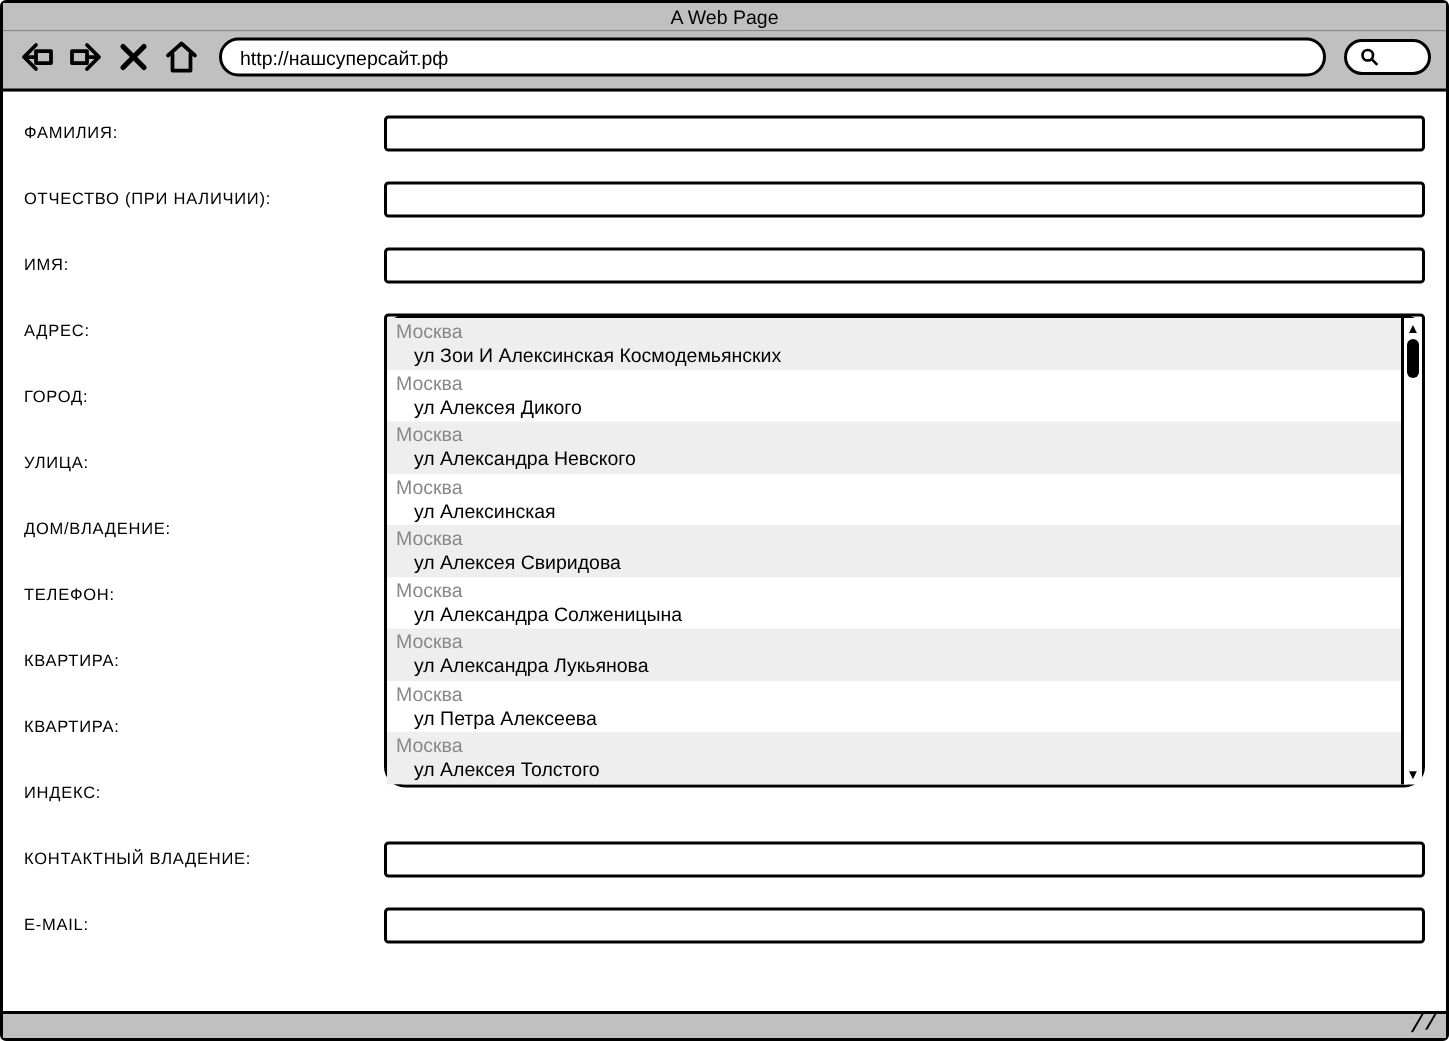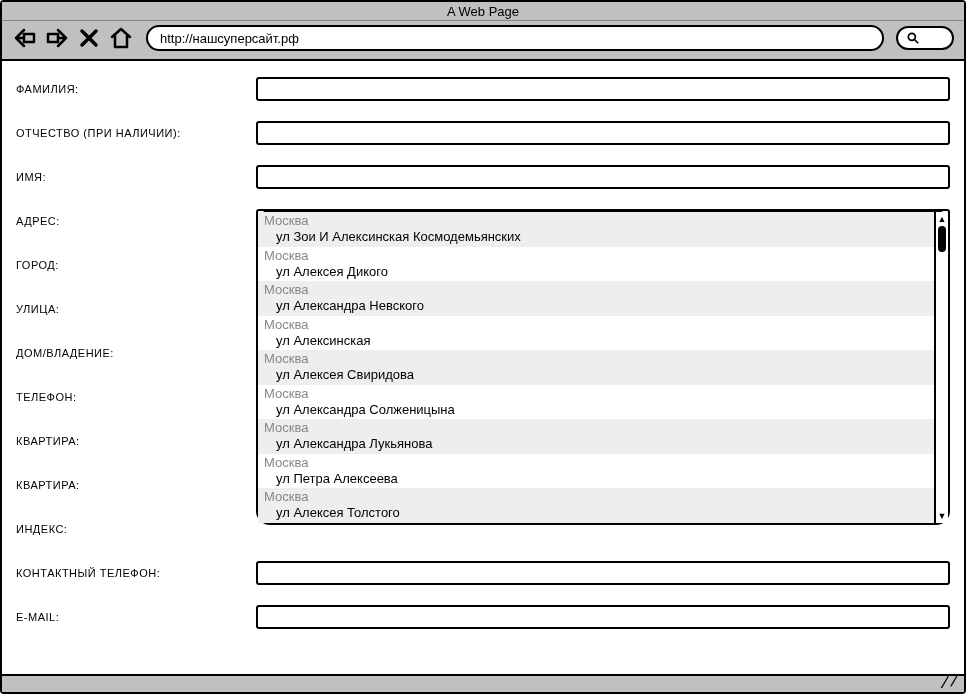--- a/index.html
+++ b/index.html
@@ -236,21 +236,21 @@
     </div>
     <div class="form-row">
       <div class="form-label">КВАРТИРА:</div>
       <input class="form-input" style="visibility: hidden;">
     </div>
     <div class="form-row">
       <div class="form-label">ИНДЕКС:</div>
       <input class="form-input" style="visibility: hidden;">
     </div>
     <div class="form-row">
-      <div class="form-label">КОНТАКТНЫЙ ТЕЛЕФОН:</div>
+      <div class="form-label">КОНТАКТНЫЙ ВЛАДЕНИЕ:</div>
       <input class="form-input" style="">
     </div>
     <div class="form-row">
       <div class="form-label">E-MAIL:</div>
       <input class="form-input" style="">
     </div>
 
     <div class="dropdown">
       <div class="dropdown-list" id="dd-list">
           <div class="dropdown-item">

